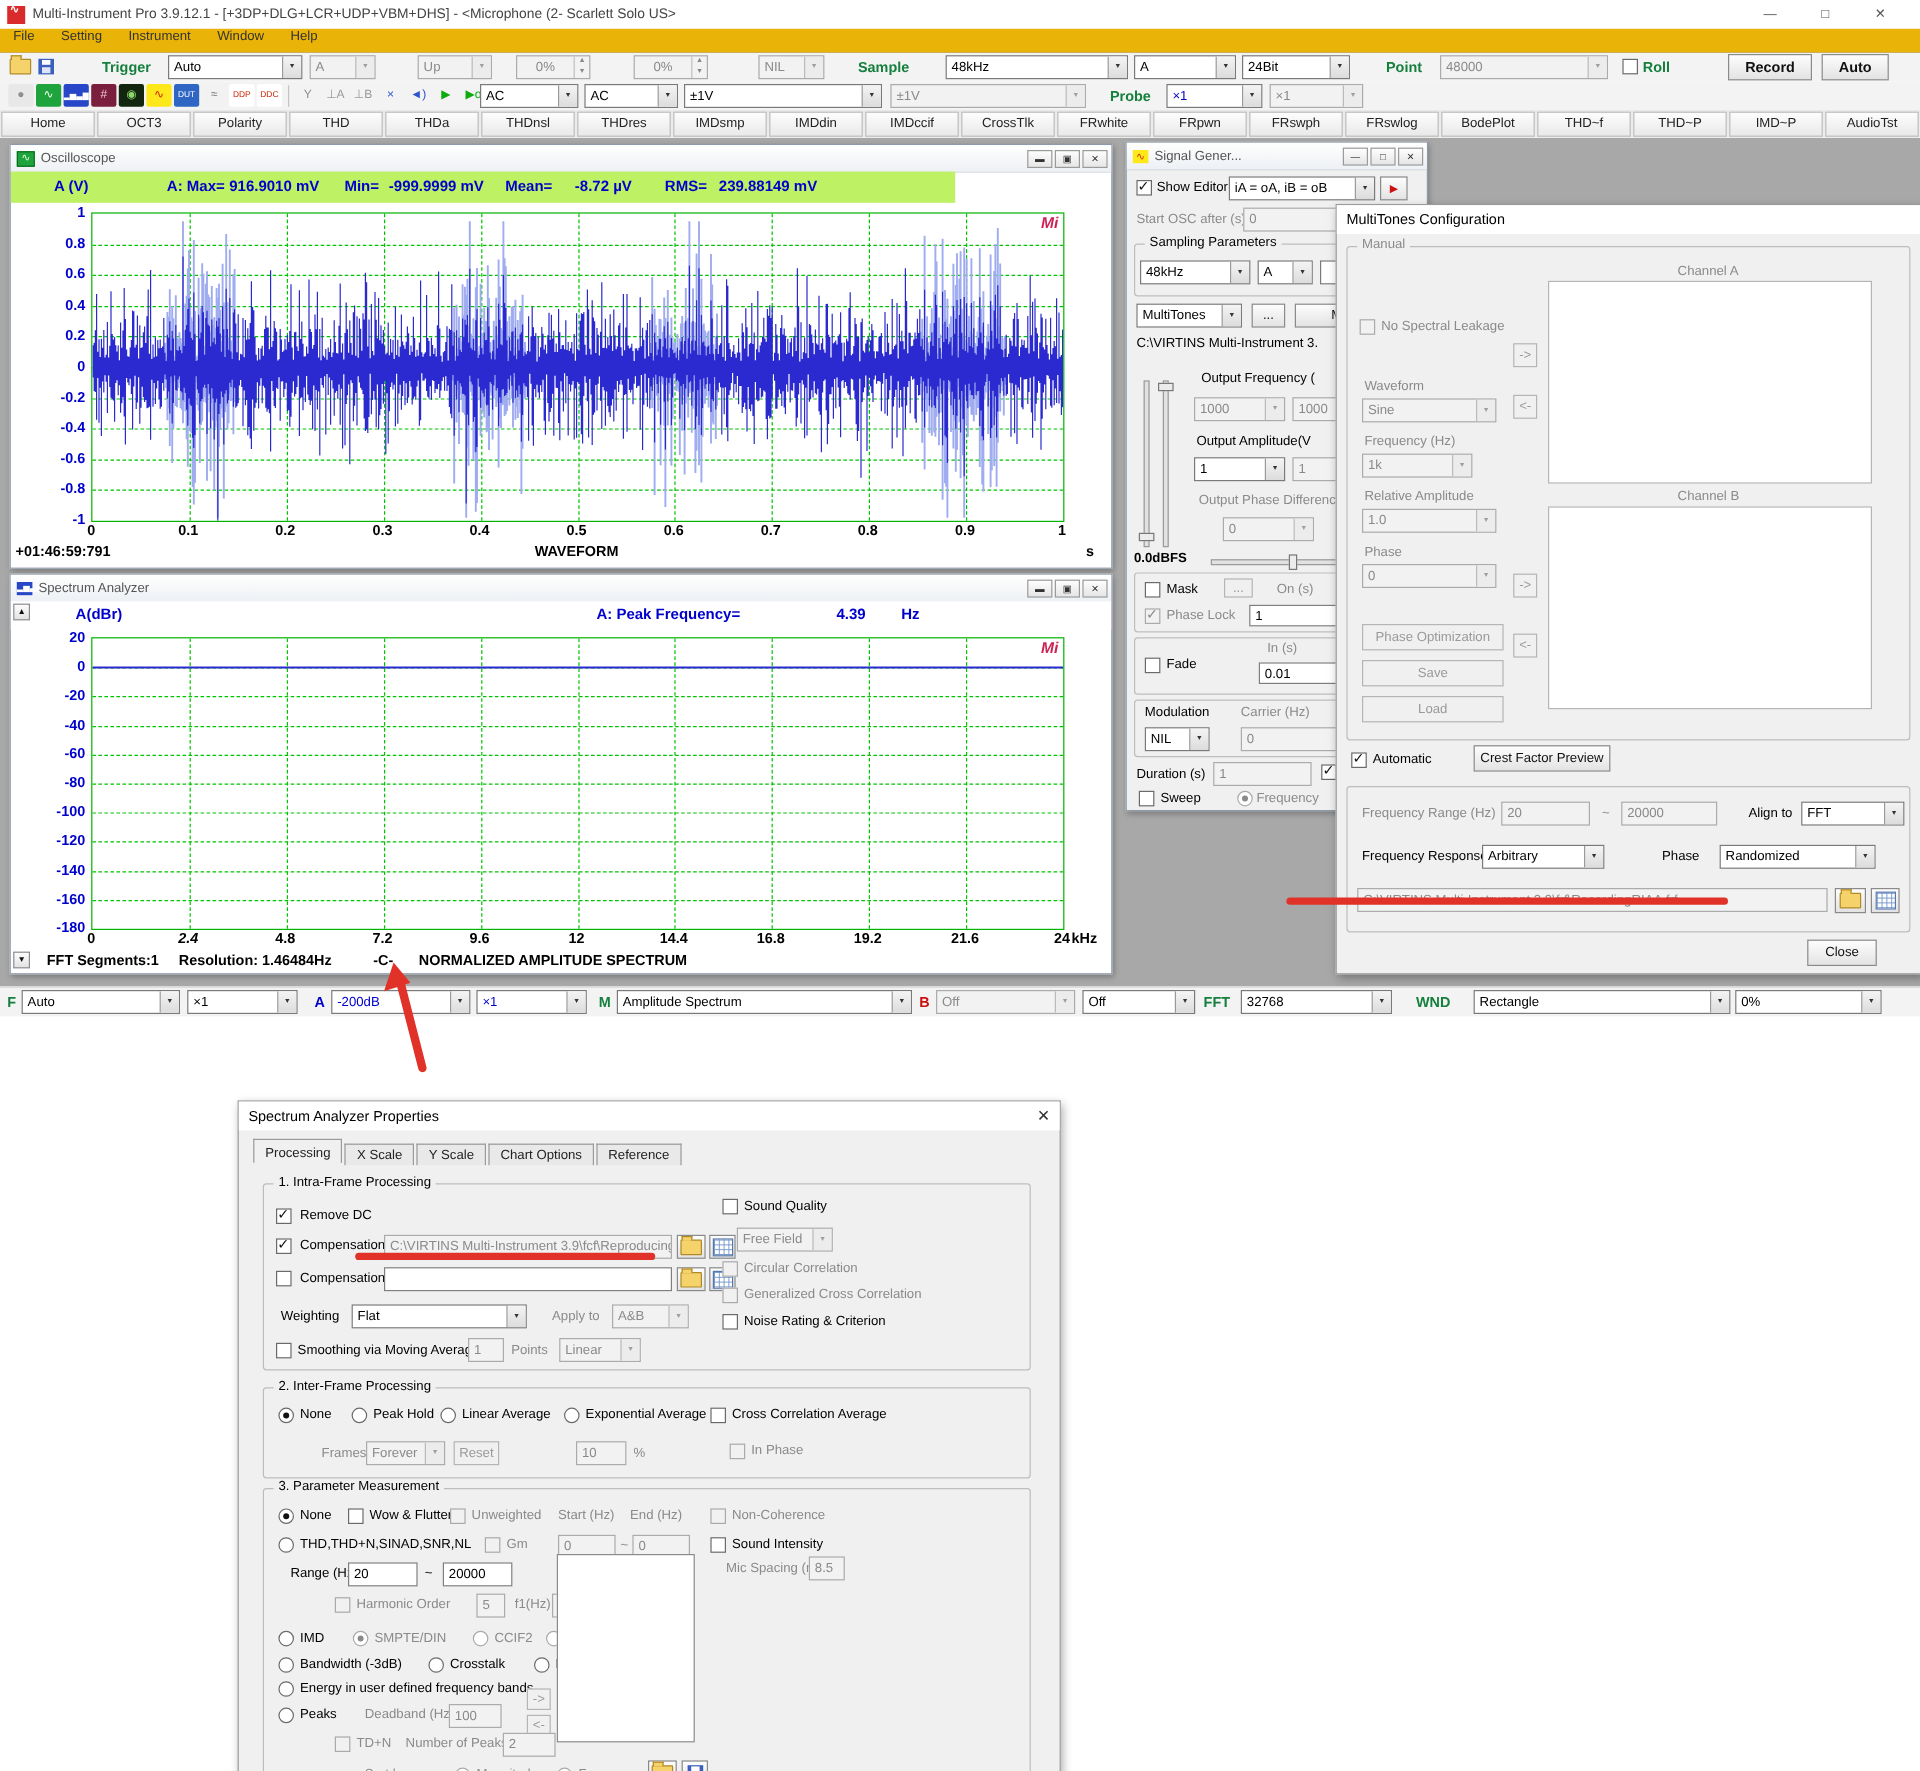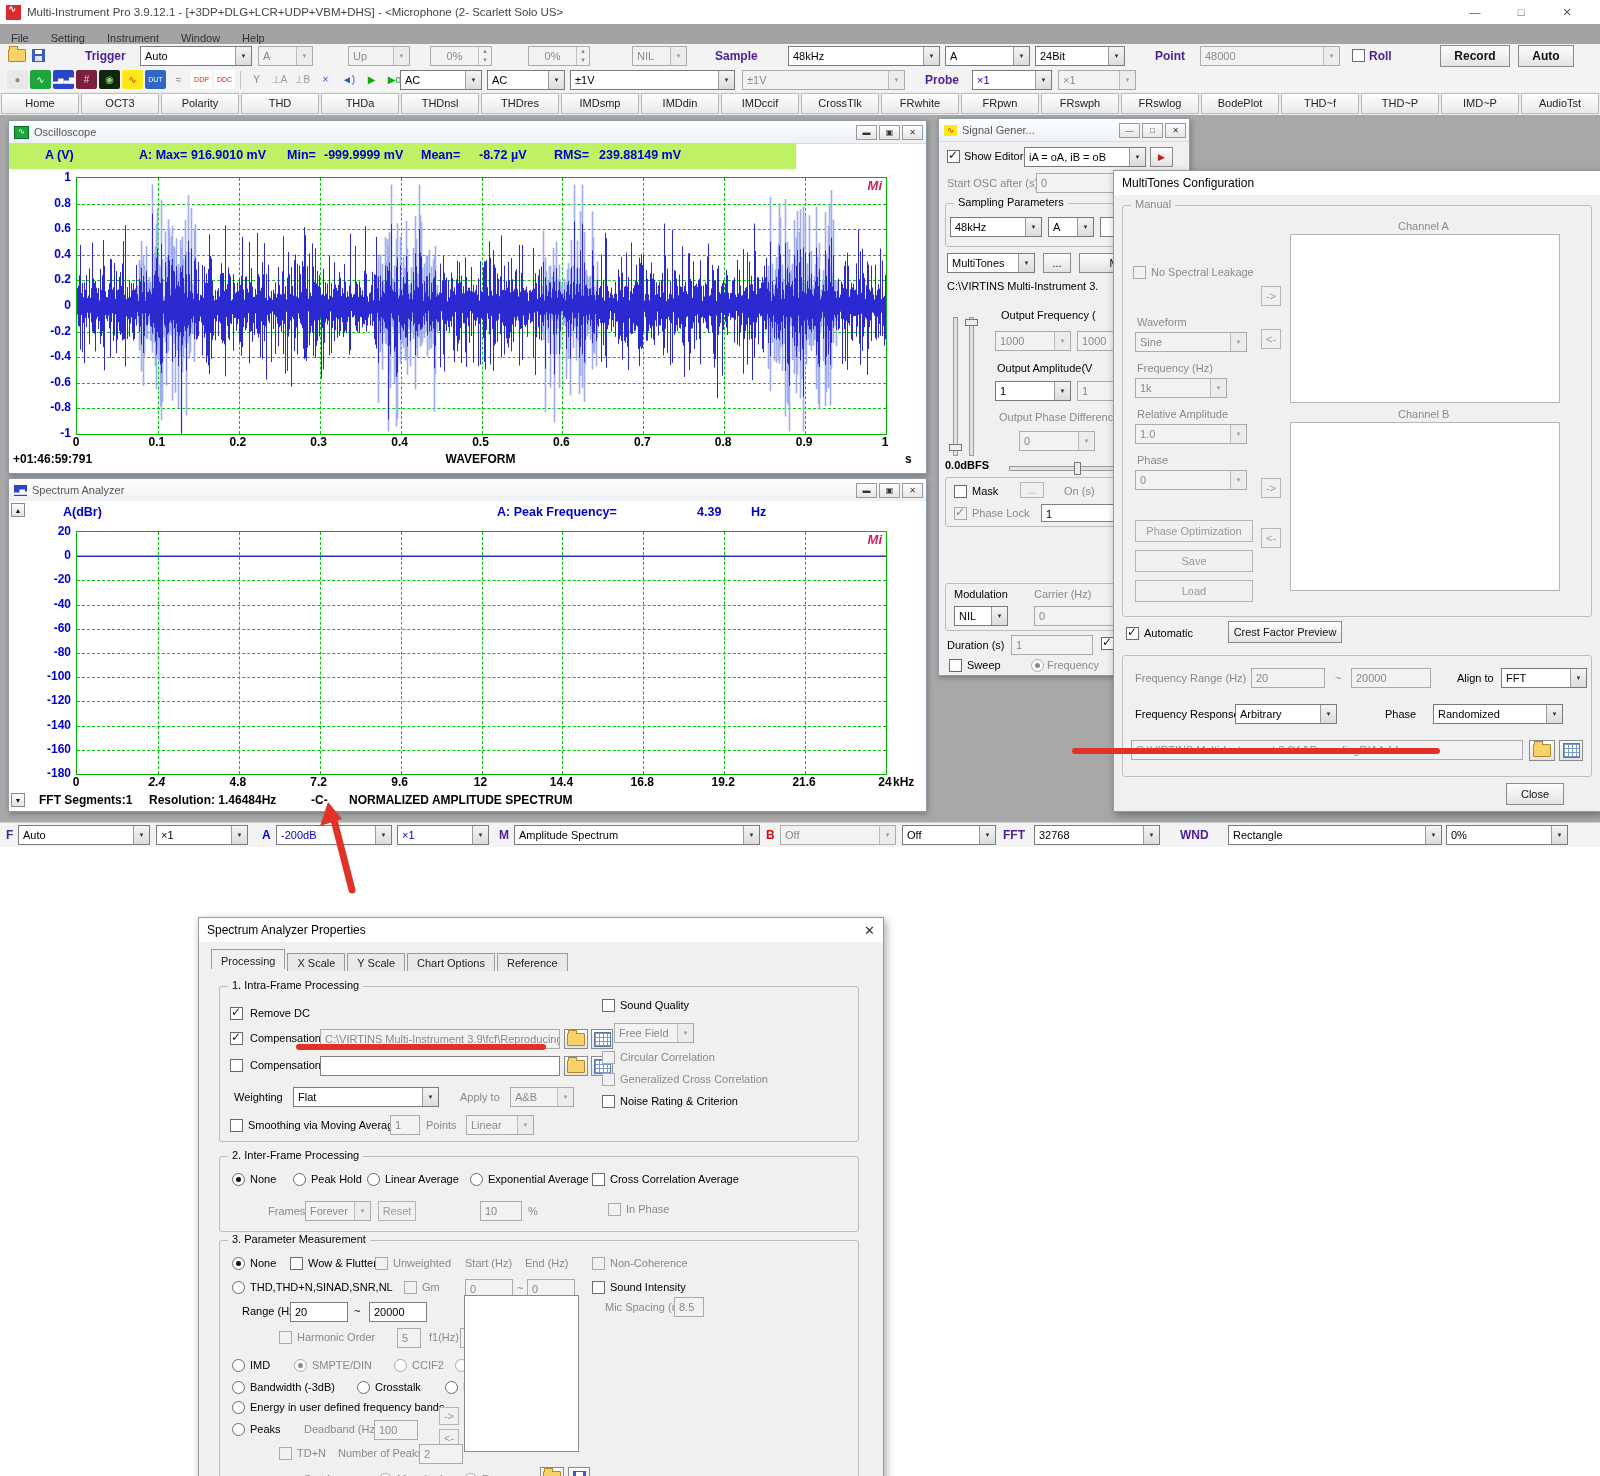--- a/index.html
+++ b/index.html
@@ -7,25 +7,25 @@
        font-family:"Liberation Sans","DejaVu Sans",sans-serif;font-size:11px;color:#000;}
   .abs{position:absolute}
   .lbl{position:absolute;white-space:nowrap;font-size:11px}
   .dis{color:#8a8a8a}
   
   #titlebar{position:absolute;left:0;top:0;width:1600px;height:24px;background:#ffffff;border-bottom:1px solid #e3e3e3;display:flex;align-items:center}
   #titlebar .ttl{font-size:11.5px;color:#444;margin-left:6px;white-space:nowrap}
   .app-ic{width:15px;height:15px;margin-left:6px;background:#d92b2b;position:relative;flex:none}
   .app-ic::after{content:"∿";position:absolute;left:2px;top:-2px;color:#fff;font-size:10px;font-weight:bold}
   .wctl{position:absolute;top:0;height:24px;width:46px;text-align:center;line-height:24px;color:#555;font-size:11px}
-  #menubar{position:absolute;left:0;top:24px;width:1600px;height:20px;background:#a3a3a3;display:flex;align-items:flex-end;border-bottom:5px solid #1d4ed8}
+  #menubar{position:absolute;left:0;top:24px;width:1600px;height:20px;background:#eab308;display:flex;align-items:flex-start;border-bottom:5px solid #1d4ed8}
   .menu-item{padding:0 11px;font-size:11px;color:#333}
   #toolbar1{position:absolute;left:0;top:44px;width:1600px;height:24px;background:#f3f3f3}
   #toolbar2{position:absolute;left:0;top:68px;width:1600px;height:24px;background:#f3f3f3;border-bottom:1px solid #d8d8d8}
-  .tb-lbl{position:absolute;font-weight:bold;font-size:12px;color:#4c1d95;white-space:nowrap}
+  .tb-lbl{position:absolute;font-weight:bold;font-size:12px;color:#15803d;white-space:nowrap}
   #tabrow{position:absolute;left:0;top:92px;width:1600px;height:23px;background:#ececec;display:flex;border-bottom:1px solid #cfcfcf}
   .ribbon-tab{flex:1;margin:1px;border:1px solid #bdbdbd;background:linear-gradient(#fdfdfd,#e9e9e9);font-size:11px;text-align:center;line-height:19px;color:#222;overflow:hidden;white-space:nowrap}
   #workspace{position:absolute;left:0;top:115px;width:1600px;height:707px;background:#a8a8a8}
   #bottombar{position:absolute;left:0;top:822px;width:1600px;height:24px;background:#f3f3f3;border-top:1px solid #d0d0d0}
   
   .combo{position:absolute;height:20px;box-sizing:border-box;border:1px solid #7a7a7a;background:#fff;font-size:11px;line-height:18px;padding:0 17px 0 4px;overflow:hidden;white-space:nowrap}
   .combo::after{content:"▼";position:absolute;right:0;top:0;bottom:0;width:15px;background:linear-gradient(#f4f4f4,#dcdcdc);border-left:1px solid #9a9a9a;font-size:6px;text-align:center;line-height:18px;color:#333}
   .combo.dis{background:#f2f2f2;color:#8a8a8a;border-color:#ababab}
   .combo.dis::after{color:#9f9f9f;background:#ececec;border-left-color:#bbb}
   .fld{position:absolute;height:20px;box-sizing:border-box;border:1px solid #7f7f7f;background:#fff;font-size:11px;line-height:18px;padding:0 4px;overflow:hidden;white-space:nowrap}
@@ -387,20 +387,26 @@
   <div class="hhandle" style="left:135px;top:343px"></div>
   <div class="grp" style="left:6px;top:358px;width:238px;height:50px">
     <div class="cb" style="left:8px;top:7px"></div>
     <span class="lbl" style="left:26px;top:7px">Mask</span>
     <div class="pbtn dis" style="left:74px;top:4px;width:24px;height:16px">...</div>
     <span class="lbl dis" style="left:118px;top:7px">On (s)</span>
     <div class="cb dis on" style="left:8px;top:29px"></div>
     <span class="lbl dis" style="left:26px;top:29px">Phase Lock</span>
     <div class="fld" style="left:95px;top:26px;width:118px;height:18px">1</div>
   </div>
+  <div class="grp" style="left:6px;top:412px;width:238px;height:48px">
+    <span class="lbl dis" style="left:110px;top:2px">In (s)</span>
+    <div class="cb" style="left:8px;top:16px"></div>
+    <span class="lbl" style="left:26px;top:16px">Fade</span>
+    <div class="fld" style="left:103px;top:20px;width:110px;height:18px">0.01</div>
+  </div>
   <div class="grp" style="left:6px;top:464px;width:238px;height:48px">
     <span class="lbl" style="left:8px;top:4px">Modulation</span>
     <span class="lbl dis" style="left:88px;top:4px">Carrier (Hz)</span>
     <div class="combo" style="left:8px;top:22px;width:54px">NIL</div>
     <div class="fld dis" style="left:88px;top:22px;width:125px">0</div>
   </div>
   <span class="lbl" style="left:8px;top:520px">Duration (s)</span>
   <div class="fld dis" style="left:72px;top:516px;width:82px">1</div>
   <div class="cb on" style="left:162px;top:518px"></div>
   <div class="cb" style="left:10px;top:540px"></div>

